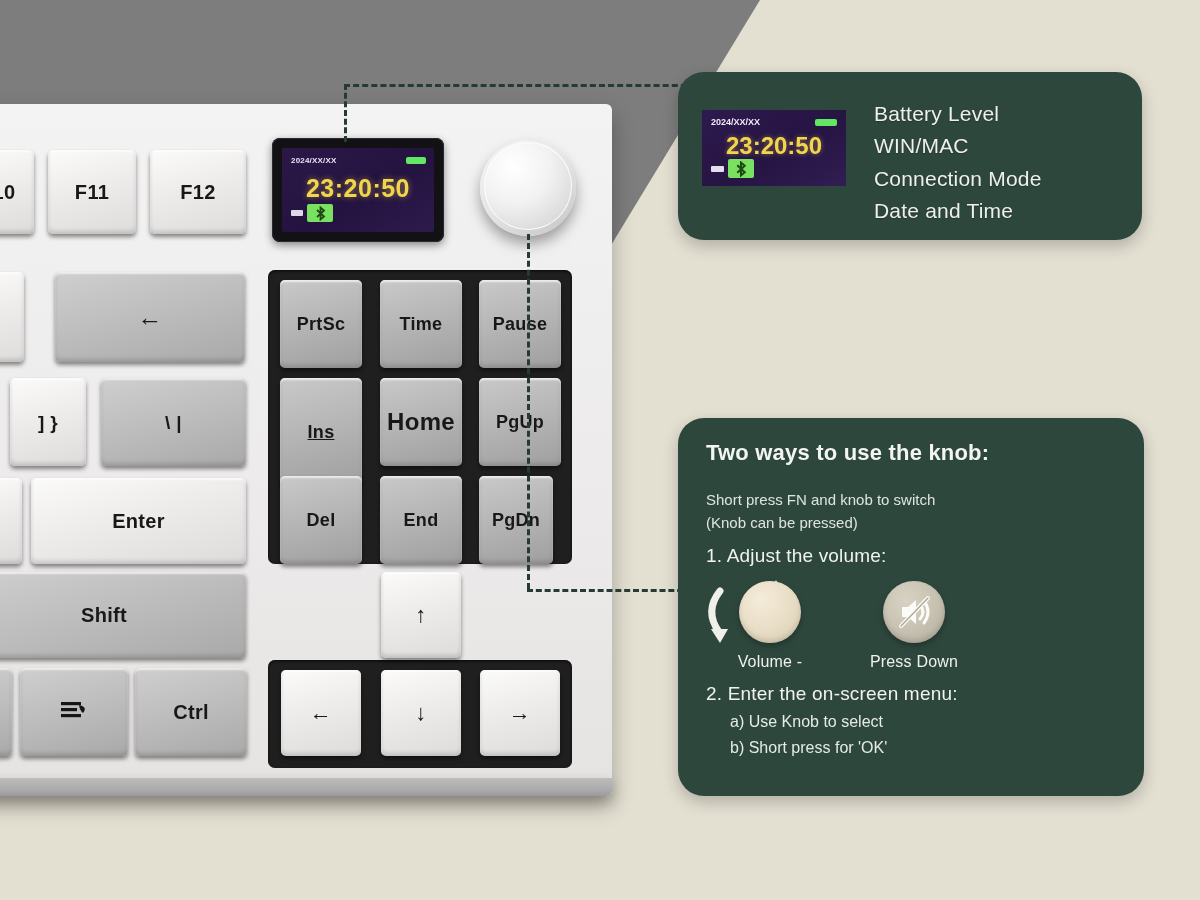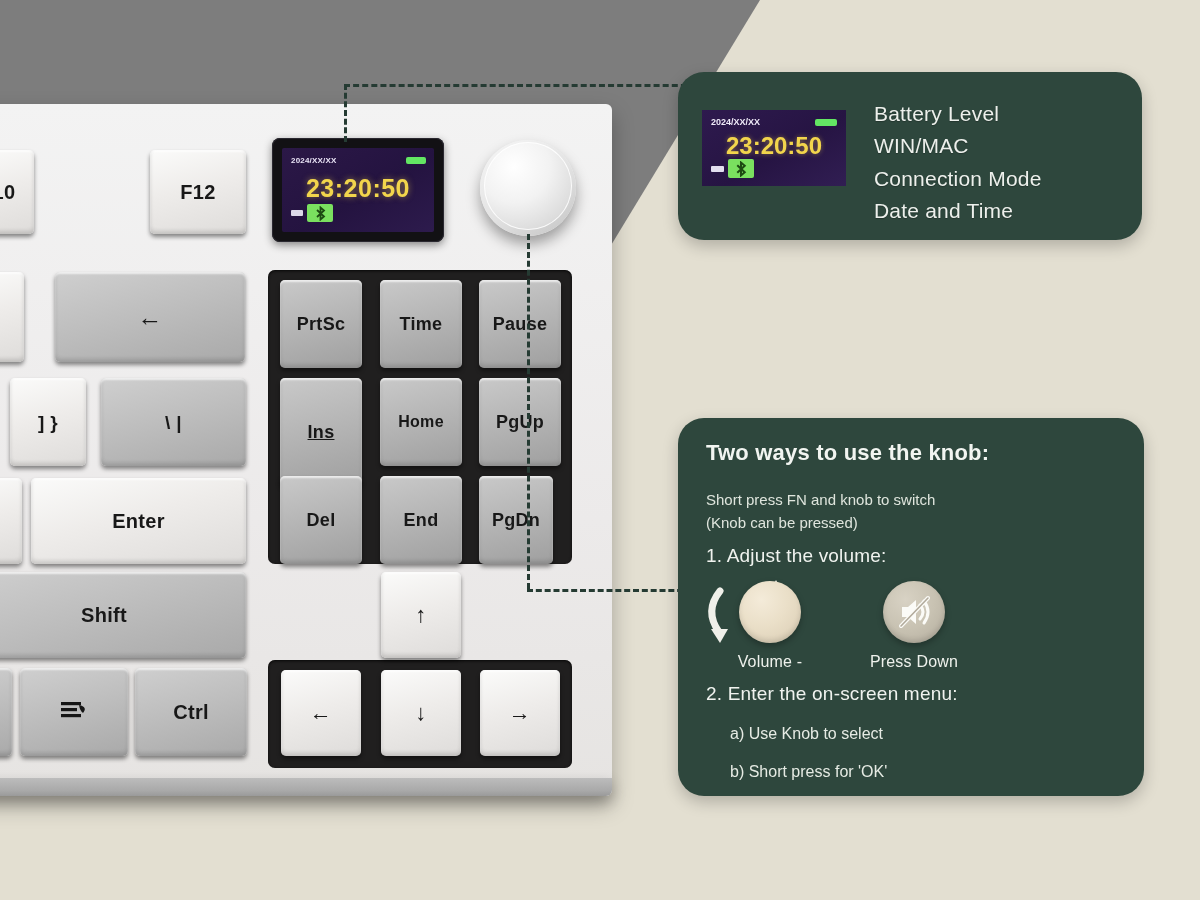--- a/index.html
+++ b/index.html
@@ -159,21 +159,21 @@
     line-height:1.54;
     color:#edf0ec;
     letter-spacing:.2px;
     text-shadow:0 1px 1px rgba(0,0,0,.25);
   }
 
   .card-bottom .pad { position:absolute; left:28px; top:22px; right:4px; }
   .knob-title { font-size:22px; font-weight:bold; color:#f2f5f1; letter-spacing:.2px; }
   .knob-sub { font-size:15px; color:#dfe5dd; margin-top:24px; line-height:1.38; filter:blur(.15px); }
   .step { font-size:19px; color:#f0f3ef; margin-top:12px; letter-spacing:.2px; }
-  .substep { font-size:16px; color:#e6ebe4; margin-top:20px; margin-left:24px; filter:blur(.15px); }
+  .substep { font-size:16px; color:#e6ebe4; margin-top:8px; margin-left:24px; filter:blur(.15px); }
 
   .knob-row { display:flex; gap:36px; margin-top:14px; margin-left:10px; }
   .knob-item { width:108px; text-align:center; position:relative; }
   .knob-circle {
     width:62px; height:62px; margin:0 auto;
     border-radius:50%;
     background:radial-gradient(circle at 36% 30%, #f4ebd9 0%, #eadfc8 45%, #d8cbb2 100%);
     box-shadow:0 3px 6px rgba(0,0,0,.28), inset 0 -3px 5px rgba(0,0,0,.12);
     position:relative;
   }
@@ -191,20 +191,23 @@
 
   <div class="bg-cream"></div>
   <div class="bg-gray-wedge"></div>
   <div style="position:absolute;left:0;top:0;width:600px;height:253px;background:#7d7d7d;"></div>
 
   <div class="keyboard"></div>
   <div class="kb-bevel"></div>
 
   <div class="key light" style="left:-26px;top:150px;width:60px;height:84px;font-size:20px;">
     <span class="glyph">10</span>
+  </div>
+  <div class="key light" style="left:48px;top:150px;width:88px;height:84px;font-size:20px;">
+    <span class="glyph">F11</span>
   </div>
   <div class="key light" style="left:150px;top:150px;width:96px;height:84px;font-size:20px;">
     <span class="glyph">F12</span>
   </div>
 
   <div class="key light" style="left:-34px;top:272px;width:58px;height:90px;font-size:15px;align-items:flex-start;justify-content:flex-start;padding:8px 0 0 12px;">
     
   </div>
   <div class="key mid" style="left:55px;top:272px;width:190px;height:90px;font-size:25px;">
     <span class="glyph">←</span>
@@ -249,21 +252,21 @@
   <div class="key dark" style="left:380px;top:280px;width:82px;height:88px;font-size:18px;">
     <span class="glyph">Time</span>
     </div>
   <div class="key dark" style="left:479px;top:280px;width:82px;height:88px;font-size:18px;">
     <span class="glyph">Pause</span>
     </div>
 
   <div class="key dark" style="left:280px;top:378px;width:82px;height:108px;font-size:18px;text-decoration:underline;">
     <span class="glyph">Ins</span>
     </div>
-  <div class="key dark" style="left:380px;top:378px;width:82px;height:88px;font-size:16px;">
+  <div class="key dark" style="left:380px;top:378px;width:82px;height:88px;font-size:24px;">
     <span class="glyph">Home</span>
     </div>
   <div class="key dark" style="left:479px;top:378px;width:82px;height:88px;font-size:18px;">
     <span class="glyph">PgUp</span>
     </div>
 
   <div class="key dark" style="left:280px;top:476px;width:82px;height:88px;font-size:18px;">
     <span class="glyph">Del</span>
     </div>
   <div class="key dark" style="left:380px;top:476px;width:82px;height:88px;font-size:18px;">

